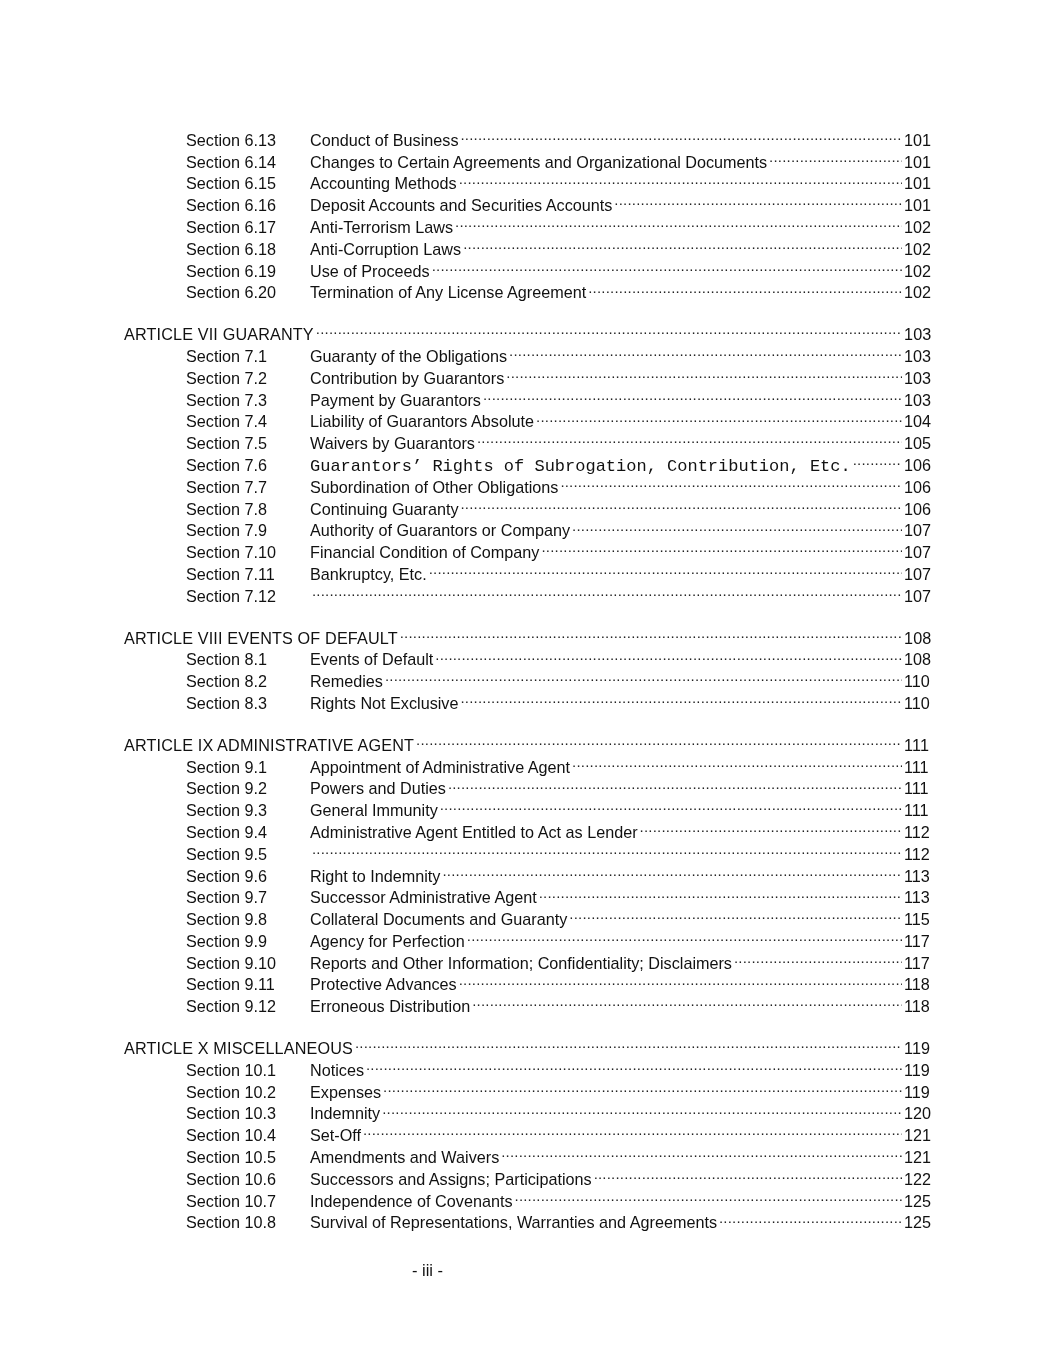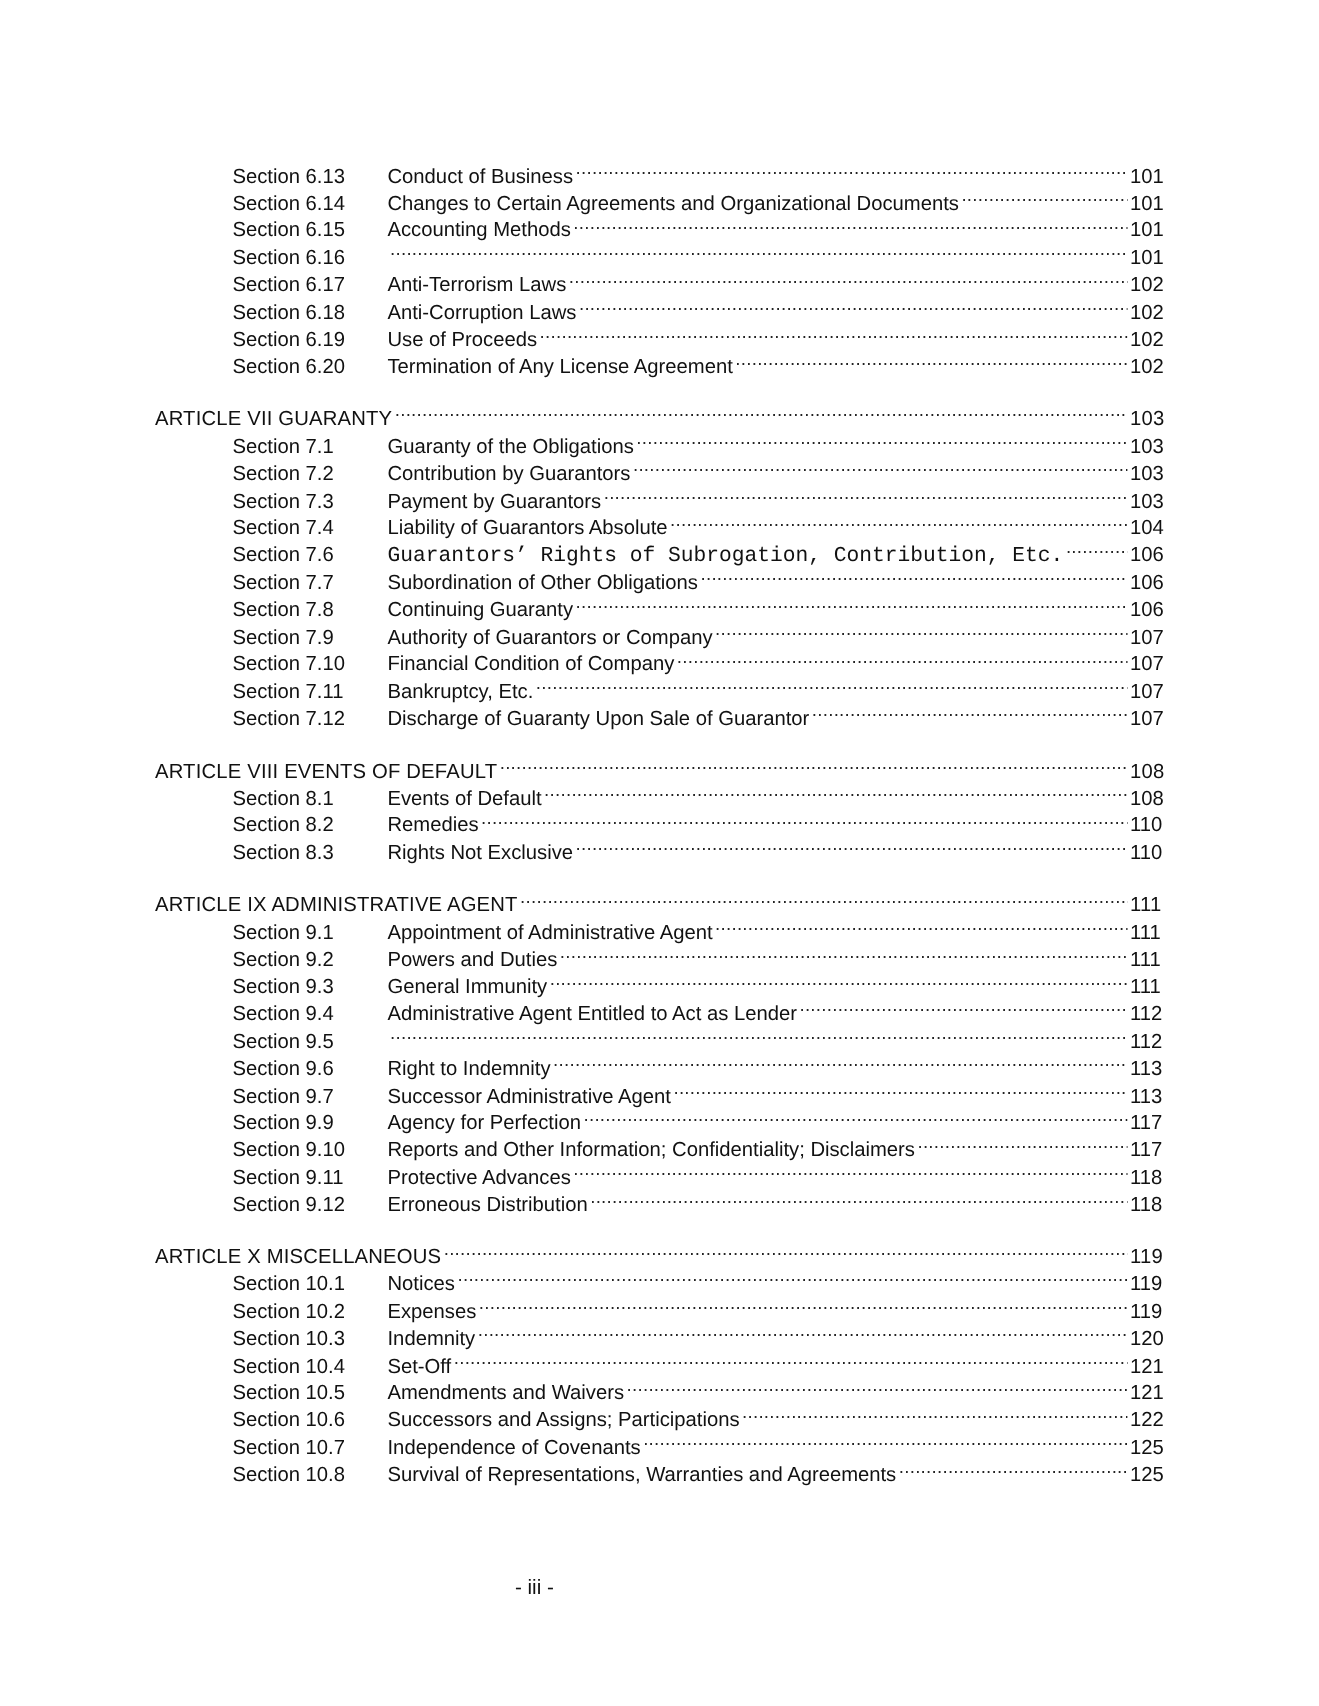--- a/index.html
+++ b/index.html
@@ -49,20 +49,21 @@
       <span class="page">101</span>
     </div>
     <div class="entry section">
       <span class="sec-no">Section 6.15</span>
       <span class="title">Accounting Methods</span>
       <span class="leader"></span>
       <span class="page">101</span>
     </div>
     <div class="entry section">
       <span class="sec-no">Section 6.16</span>
+      <span class="title">Deposit Accounts and Securities Accounts</span>
       <span class="leader"></span>
       <span class="page">101</span>
     </div>
     <div class="entry section">
       <span class="sec-no">Section 6.17</span>
       <span class="title">Anti-Terrorism Laws</span>
       <span class="leader"></span>
       <span class="page">102</span>
     </div>
     <div class="entry section">
@@ -107,20 +108,26 @@
       <span class="leader"></span>
       <span class="page">103</span>
     </div>
     <div class="entry section">
       <span class="sec-no">Section 7.4</span>
       <span class="title">Liability of Guarantors Absolute</span>
       <span class="leader"></span>
       <span class="page">104</span>
     </div>
     <div class="entry section">
+      <span class="sec-no">Section 7.5</span>
+      <span class="title">Waivers by Guarantors</span>
+      <span class="leader"></span>
+      <span class="page">105</span>
+    </div>
+    <div class="entry section">
       <span class="sec-no">Section 7.6</span>
       <span class="title serif">Guarantors’ Rights of Subrogation, Contribution, Etc.</span>
       <span class="leader"></span>
       <span class="page">106</span>
     </div>
     <div class="entry section">
       <span class="sec-no">Section 7.7</span>
       <span class="title">Subordination of Other Obligations</span>
       <span class="leader"></span>
       <span class="page">106</span>
@@ -144,21 +151,20 @@
       <span class="page">107</span>
     </div>
     <div class="entry section">
       <span class="sec-no">Section 7.11</span>
       <span class="title">Bankruptcy, Etc.</span>
       <span class="leader"></span>
       <span class="page">107</span>
     </div>
     <div class="entry section">
       <span class="sec-no">Section 7.12</span>
-      <span class="title">Discharge of Guaranty Upon Sale of Guarantor</span>
       <span class="leader"></span>
       <span class="page">107</span>
     </div>
     <div class="gap"></div>
     <div class="entry article">
       <span class="title">ARTICLE VIII EVENTS OF DEFAULT</span>
       <span class="leader"></span>
       <span class="page">108</span>
     </div>
     <div class="entry section">
@@ -218,20 +224,26 @@
       <span class="sec-no">Section 9.6</span>
       <span class="title">Right to Indemnity</span>
       <span class="leader"></span>
       <span class="page">113</span>
     </div>
     <div class="entry section">
       <span class="sec-no">Section 9.7</span>
       <span class="title">Successor Administrative Agent</span>
       <span class="leader"></span>
       <span class="page">113</span>
+    </div>
+    <div class="entry section">
+      <span class="sec-no">Section 9.8</span>
+      <span class="title">Collateral Documents and Guaranty</span>
+      <span class="leader"></span>
+      <span class="page">115</span>
     </div>
     <div class="entry section">
       <span class="sec-no">Section 9.9</span>
       <span class="title">Agency for Perfection</span>
       <span class="leader"></span>
       <span class="page">117</span>
     </div>
     <div class="entry section">
       <span class="sec-no">Section 9.10</span>
       <span class="title">Reports and Other Information; Confidentiality; Disclaimers</span>

